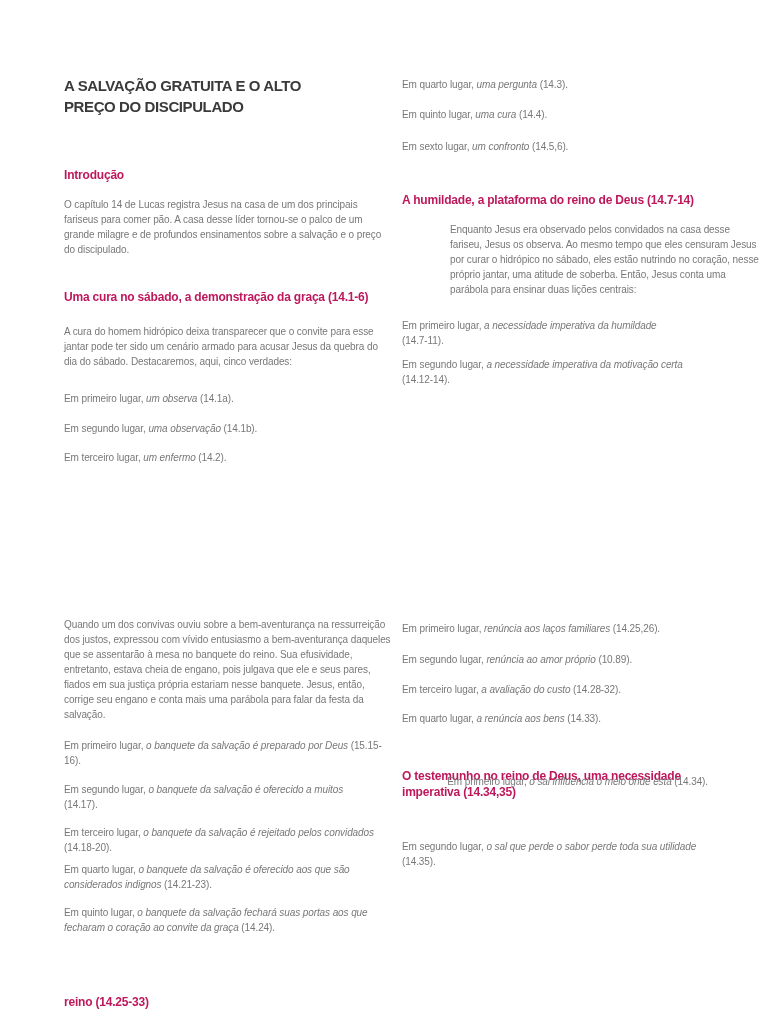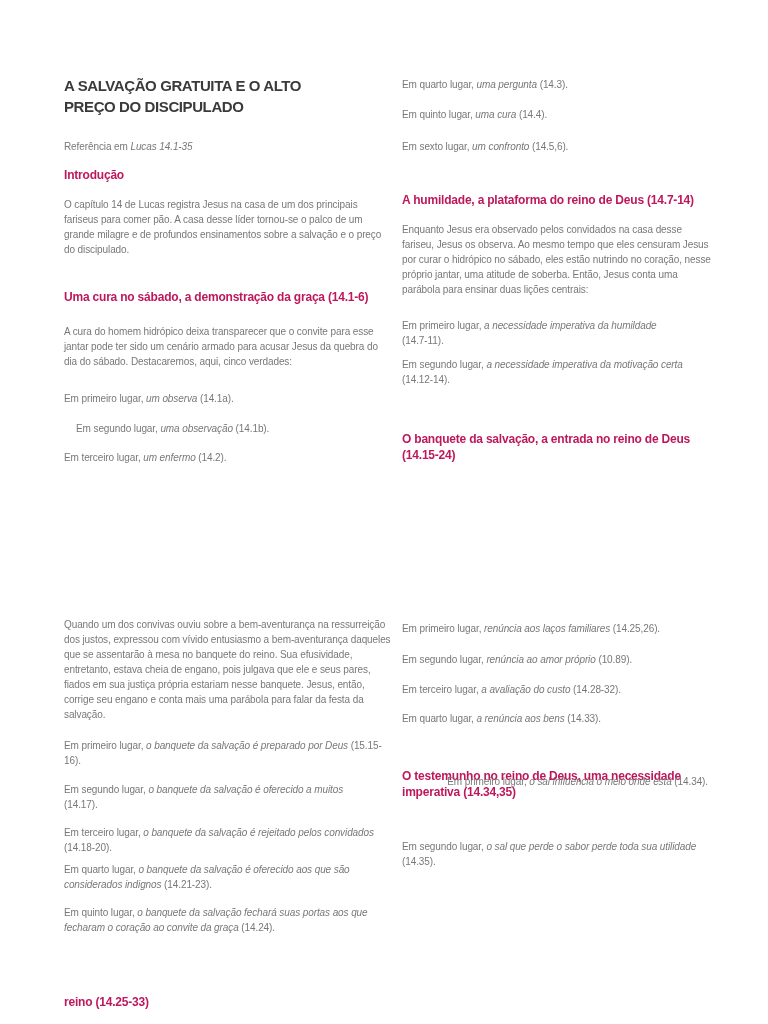--- a/index.html
+++ b/index.html
@@ -37,33 +37,32 @@
   .nowrap{white-space:nowrap;}
   i{font-style:italic;}
 </style>
 </head>
 <body>
 
 <div class="page">
 
   <h1 class="blk L doc-title" style="top:75px;"><span>A SALVAÇÃO GRATUITA E O ALTO</span><br><span>PREÇO DO DISCIPULADO</span></h1>
 
-  <p class="blk L body nowrap" style="top:139px;"><span>Referência em </span><i>Lucas 14.1-35</i></p>
 
   <h2 class="blk L h2" style="top:167px;">Introdução</h2>
 
   <p class="blk L body" style="top:197px;width:325px;">O capítulo 14 de Lucas registra Jesus na casa de um dos principais fariseus para comer pão. A casa desse líder tornou-se o palco de um grande milagre e de profundos ensinamentos sobre a salvação e o preço do discipulado.</p>
 
   <h2 class="blk L h2 nowrap" style="top:289px;">Uma cura no sábado, a demonstração da graça (14.1-6)</h2>
 
   <p class="blk L body" style="top:324px;width:325px;">A cura do homem hidrópico deixa transparecer que o convite para esse jantar pode ter sido um cenário armado para acusar Jesus da quebra do dia do sábado. Destacaremos, aqui, cinco verdades:</p>
 
   <p class="blk L body nowrap" style="top:391px;"><span>Em primeiro lugar, </span><i>um observa</i><span> (14.1a).</span></p>
 
-  <p class="blk L body nowrap" style="top:421px;margin-left:12px;"><span>Em segundo lugar, </span><i>uma observação</i><span> (14.1b).</span></p>
+  <p class="blk L body nowrap" style="top:421px;"><span>Em segundo lugar, </span><i>uma observação</i><span> (14.1b).</span></p>
 
   <p class="blk L body nowrap" style="top:450px;"><span>Em terceiro lugar, </span><i>um enfermo</i><span> (14.2).</span></p>
 
   <p class="blk L body" style="top:617px;width:330px;">Quando um dos convivas ouviu sobre a bem-aventurança na ressurreição dos justos, expressou com vívido entusiasmo a bem-aventurança daqueles que se assentarão à mesa no banquete do reino. Sua efusividade, entretanto, estava cheia de engano, pois julgava que ele e seus pares, fiados em sua justiça própria estariam nesse banquete. Jesus, então, corrige seu engano e conta mais uma parábola para falar da festa da salvação.</p>
 
   <p class="blk L body" style="top:738px;width:322px;"><span>Em primeiro lugar, </span><i>o banquete da salvação é preparado por Deus</i><span> (15.15-16).</span></p>
 
   <p class="blk L body" style="top:782px;width:314px;"><span>Em segundo lugar, </span><i>o banquete da salvação é oferecido a muitos</i><span> (14.17).</span></p>
 
   <p class="blk L body" style="top:825px;width:322px;"><span>Em terceiro lugar, </span><i>o banquete da salvação é rejeitado pelos convidados</i><span> (14.18-20).</span></p>
@@ -75,27 +74,26 @@
   <h2 class="blk L h2" style="top:978px;"><br><span>reino (14.25-33)</span></h2>
 
   <p class="blk R body nowrap" style="top:77px;"><span>Em quarto lugar, </span><i>uma pergunta</i><span> (14.3).</span></p>
 
   <p class="blk R body nowrap" style="top:107px;"><span>Em quinto lugar, </span><i>uma cura</i><span> (14.4).</span></p>
 
   <p class="blk R body nowrap" style="top:139px;"><span>Em sexto lugar, </span><i>um confronto</i><span> (14.5,6).</span></p>
 
   <h2 class="blk R h2 nowrap" style="top:192px;">A humildade, a plataforma do reino de Deus (14.7-14)</h2>
 
-  <p class="blk R body" style="top:222px;width:312px;">Enquanto Jesus era observado pelos convidados na casa desse fariseu, Jesus os observa. Ao mesmo tempo que eles censuram Jesus por curar o hidrópico no sábado, eles estão nutrindo no coração, nesse próprio jantar, uma atitude de soberba. Então, Jesus conta uma parábola para ensinar duas lições centrais:</p>
+  <p class="blk R body" style="top:222px;width:312px;margin-left:48px;">Enquanto Jesus era observado pelos convidados na casa desse fariseu, Jesus os observa. Ao mesmo tempo que eles censuram Jesus por curar o hidrópico no sábado, eles estão nutrindo no coração, nesse próprio jantar, uma atitude de soberba. Então, Jesus conta uma parábola para ensinar duas lições centrais:</p>
 
   <p class="blk R body" style="top:318px;width:262px;"><span>Em primeiro lugar, </span><i>a necessidade imperativa da humildade</i><span> (14.7-11).</span></p>
 
   <p class="blk R body" style="top:357px;width:310px;"><span>Em segundo lugar, </span><i>a necessidade imperativa da motivação certa</i><span> (14.12-14).</span></p>
 
-  <h2 class="blk R h2" style="top:431px;"><span>O banquete da salvação, a entrada no reino de Deus</span><br><span>(14.15-24)</span></h2>
 
   <p class="blk R body nowrap" style="top:621px;"><span>Em primeiro lugar, </span><i>renúncia aos laços familiares</i><span> (14.25,26).</span></p>
 
   <p class="blk R body nowrap" style="top:652px;"><span>Em segundo lugar, </span><i>renúncia ao amor próprio</i><span> (10.89).</span></p>
 
   <p class="blk R body nowrap" style="top:682px;"><span>Em terceiro lugar, </span><i>a avaliação do custo</i><span> (14.28-32).</span></p>
 
   <p class="blk R body nowrap" style="top:711px;"><span>Em quarto lugar, </span><i>a renúncia aos bens</i><span> (14.33).</span></p>
 
   <h2 class="blk R h2" style="top:768px;"><span>O testemunho no reino de Deus, uma necessidade</span><br><span>imperativa (14.34,35)</span></h2>

